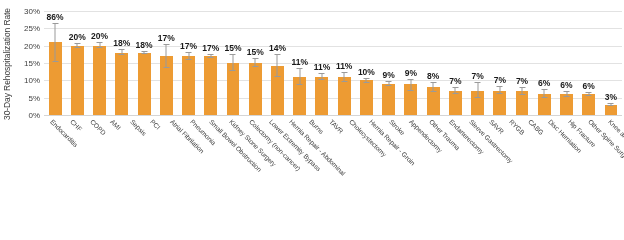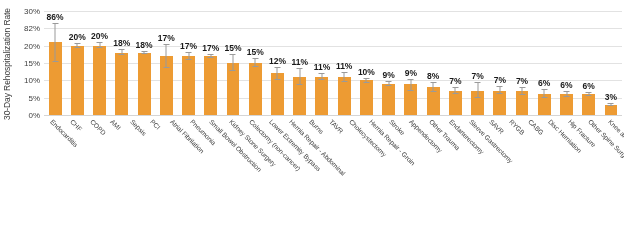--- a/index.html
+++ b/index.html
@@ -152,21 +152,21 @@
 <body>
 
 <div id="chart-root">
 
   <div id="y-axis-title">
     <span>30-Day Rehospitalization Rate</span>
   </div>
 
   <div id="y-axis-ticks">
       <div class="y-tick" style="top: 0px;">30%</div>
-      <div class="y-tick" style="top: 17.3333px;">82%</div>
+      <div class="y-tick" style="top: 17.3333px;">25%</div>
       <div class="y-tick" style="top: 34.6667px;">20%</div>
       <div class="y-tick" style="top: 52px;">15%</div>
       <div class="y-tick" style="top: 69.3333px;">10%</div>
       <div class="y-tick" style="top: 86.6667px;">5%</div>
       <div class="y-tick" style="top: 104px;">0%</div>
     </div>
 
   <div id="plot-area">
     <div id="gridlines-layer">
         <div class="gridline" style="top: 0px;"></div>
@@ -222,23 +222,23 @@
           <div class="errbar" style="bottom: 43.68px; height: 17.3333px;"></div>
           <div class="bar" style="height: 52px;"></div>
           <div class="bar-label" style="bottom: 62.0133px;">15%</div>
         </div>
         <div class="bar-slot">
           <div class="errbar" style="bottom: 48.1867px; height: 9.01333px;"></div>
           <div class="bar" style="height: 52px;"></div>
           <div class="bar-label" style="bottom: 58.2px;">15%</div>
         </div>
         <div class="bar-slot">
-          <div class="errbar" style="bottom: 35.36px; height: 12.48px;"></div>
-          <div class="bar" style="height: 41.6px;"></div>
-          <div class="bar-label" style="bottom: 48.84px;">12%</div>
+          <div class="errbar" style="bottom: 38.1333px; height: 23.2267px;"></div>
+          <div class="bar" style="height: 48.5333px;"></div>
+          <div class="bar-label" style="bottom: 62.36px;">14%</div>
         </div>
         <div class="bar-slot">
           <div class="errbar" style="bottom: 29.8133px; height: 17.3333px;"></div>
           <div class="bar" style="height: 38.1333px;"></div>
           <div class="bar-label" style="bottom: 48.1467px;">11%</div>
         </div>
         <div class="bar-slot">
           <div class="errbar" style="bottom: 34.6667px; height: 7.62667px;"></div>
           <div class="bar" style="height: 38.1333px;"></div>
           <div class="bar-label" style="bottom: 43.2933px;">11%</div>

